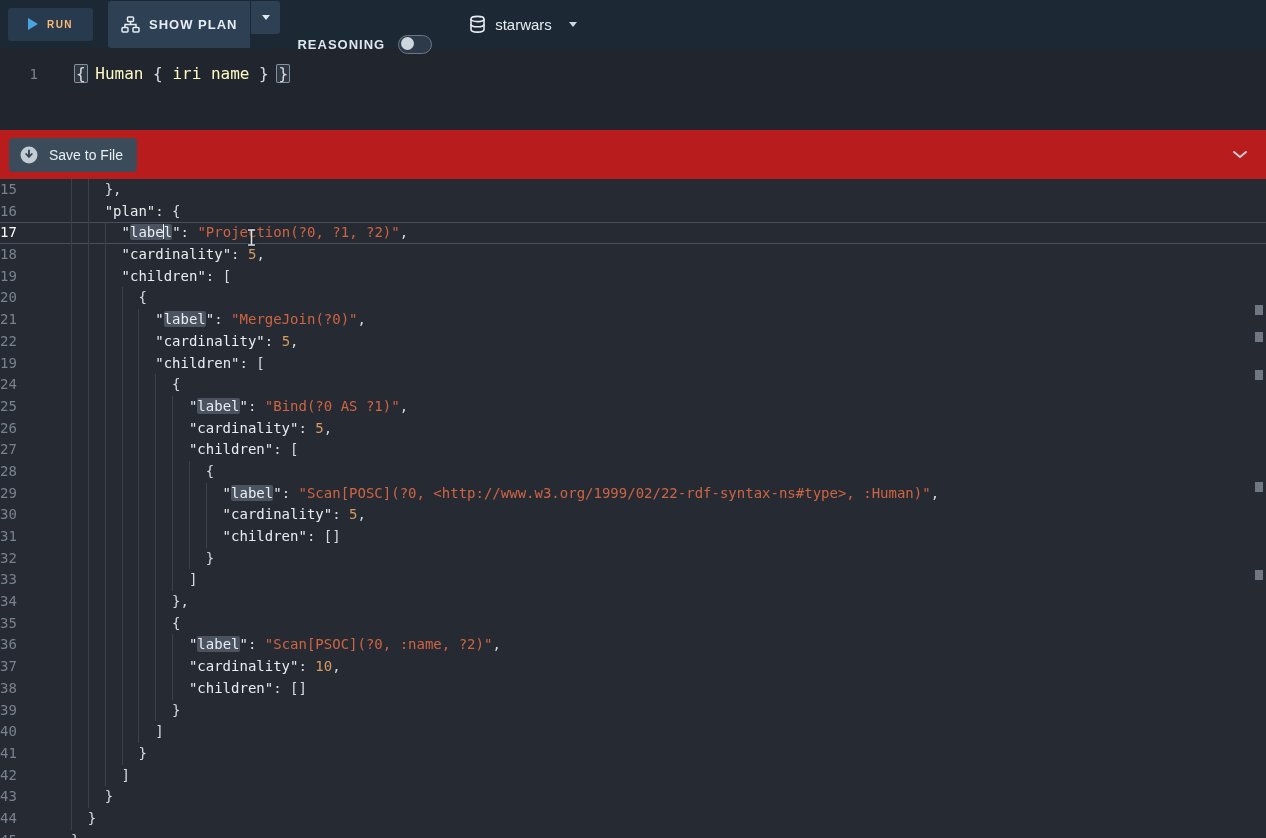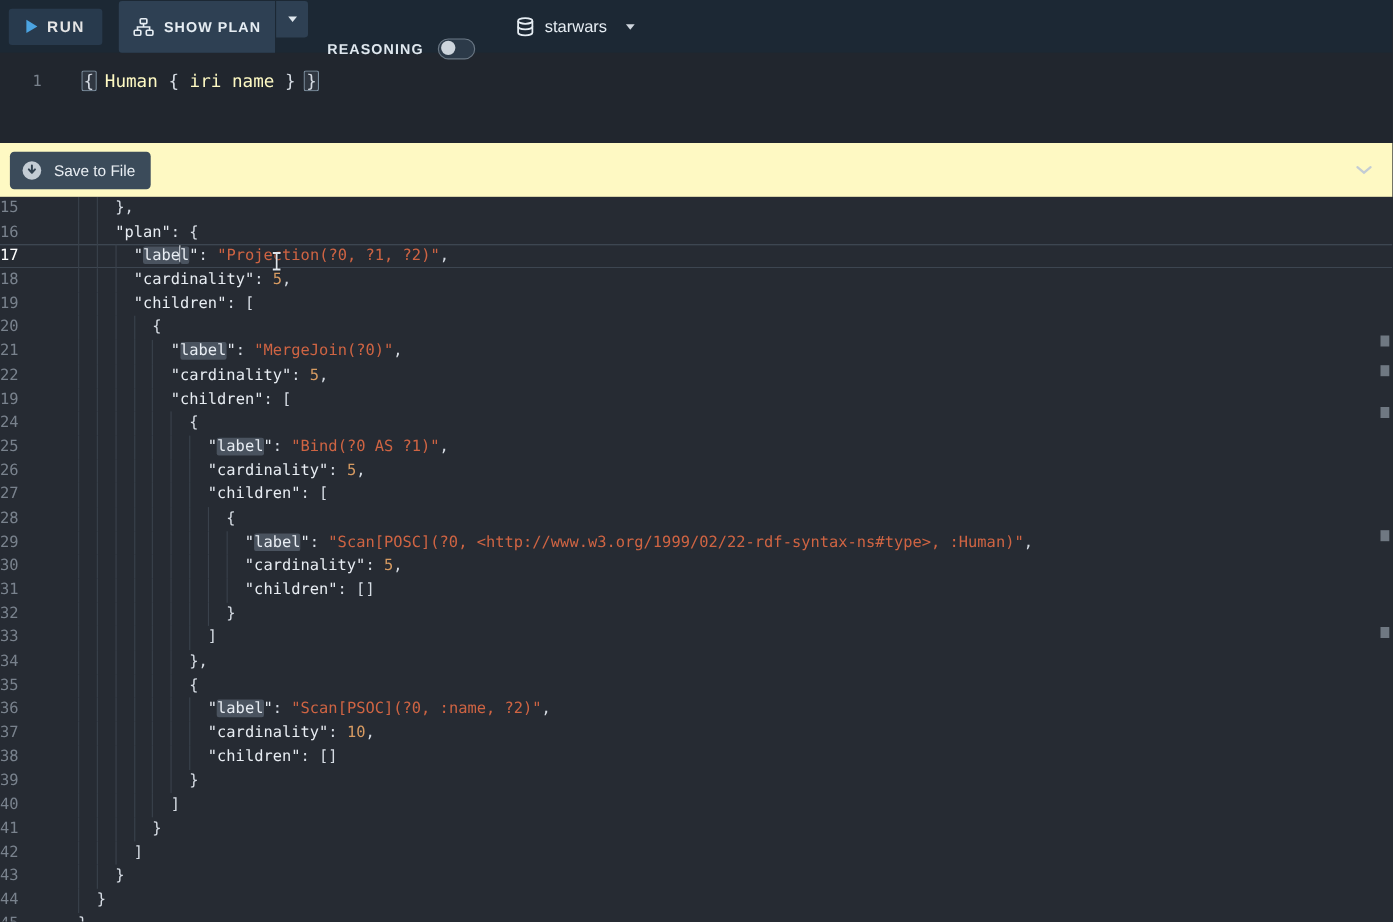--- a/index.html
+++ b/index.html
@@ -6,21 +6,21 @@
   html,body { width:1266px; height:838px; overflow:hidden; }
   body { font-family:"Liberation Sans", sans-serif; background:#262b33; }
   .screen { position:relative; width:1266px; height:838px; overflow:hidden; }
 
   
   .topbar { height:48px; background:#1c2834; display:flex; align-items:center; padding:0 8px; }
   .btn-run { height:33px; min-width:85px; background:#283a4d; border:none; border-radius:3px;
              display:flex; align-items:center; justify-content:center; gap:9px; cursor:pointer; }
   .play-icon { width:0; height:0; border-left:10px solid #4ba4e2;
                border-top:6px solid transparent; border-bottom:6px solid transparent; }
-  .btn-run .lbl { color:#e5e5e5; font-size:14px; font-weight:700; letter-spacing:1.4px; }
+  .btn-run .lbl { color:#fdba74; font-size:10px; font-weight:700; letter-spacing:1.4px; }
   .split { display:flex; gap:1px; margin-left:15px; }
   .btn-plan { height:47px; background:#2e4053; border:none; border-radius:3px 0 0 3px;
               display:flex; align-items:center; gap:9px; padding:0 13px; cursor:pointer; }
   .btn-plan .lbl { color:#e6edf3; font-size:13px; font-weight:600; letter-spacing:1px; }
   .btn-plan-caret { width:29px; height:33px; background:#2e4053; border:none;
                     border-radius:0 3px 3px 0; display:flex; align-items:center; justify-content:center; cursor:pointer; }
   .caret-down { width:0; height:0; border-top:5px solid #dfe7ee;
                 border-left:4.5px solid transparent; border-right:4.5px solid transparent; }
   .reasoning { display:flex; align-items:center; gap:13px; margin-left:17px;margin-top:40px; }
   .reasoning .lbl { color:#dfe7ee; font-size:13px; font-weight:600; letter-spacing:1px; }
@@ -45,21 +45,21 @@
   .tok-key { color:#e8edf3; }
   .tok-str { color:#cf6443; }
   .tok-num { color:#d79b62; }
   .tok-brkt { color:#d6dce4; box-shadow:inset 0 0 0 1px #8093a3; background:rgba(130,150,170,.16);
               border-radius:2px; padding:0 2px; margin:0 -2px; }
   .tok-hlk { background:#4a535f; color:#e8edf3; border-radius:2px; }
   .tok-caret { display:inline-block; width:1.5px; height:15px; background:#eef3f7;
                vertical-align:-2px; margin:0 -0.75px; }
 
   
-  .save-bar { height:49px; background:#fef9c3; display:flex; align-items:center; padding:0 14px; }
+  .save-bar { height:49px; background:#b91c1c; display:flex; align-items:center; padding:0 14px; }
   .save-btn { display:flex; align-items:center; gap:10px; background:#3b4b5a; border:none;
               border-radius:4px; padding:7px 14px 7px 10px; cursor:pointer; margin-left:-5px; }
   .save-btn .lbl { color:#e9eef3; font-size:14px; }
   .save-collapse { margin-left:auto; background:none; border:none; cursor:pointer;
                    display:flex; align-items:center; padding:4px; }
 
   
   .json-view { position:relative; height:659px; background:#262b33; overflow:hidden;
                font-family:"DejaVu Sans Mono", monospace; }
   .line { display:flex; height:21.7px; line-height:21.7px; font-size:14px; cursor:text; }

